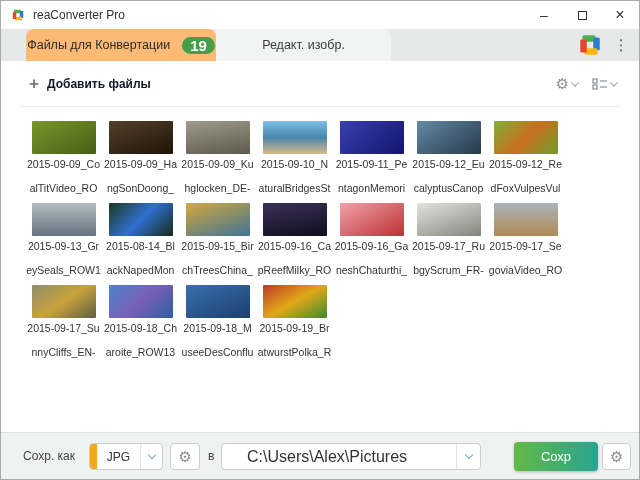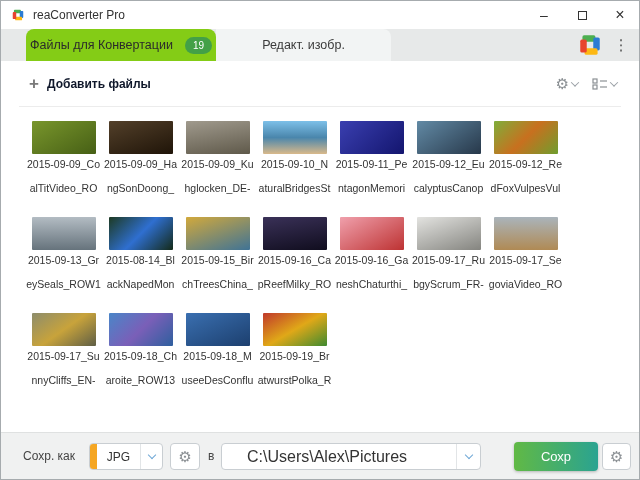--- a/index.html
+++ b/index.html
@@ -9,41 +9,41 @@
   
   .titlebar { position:absolute; left:0; top:0; width:100%; height:28px; background:#ffffff; display:flex; align-items:center; }
   .titlebar .app-logo { margin-left:10px; width:14px; height:14px; }
   .titlebar .title { margin-left:8px; font-size:12px; color:#333; }
   .win-controls { position:absolute; right:0; top:0; height:28px; display:flex; }
   .win-btn { width:38px; height:28px; display:flex; align-items:center; justify-content:center; color:#333; font-size:14px; cursor:default; }
   .max-glyph { width:9px; height:9px; border:1px solid #333; display:inline-block; }
 
   
   .tabbar { position:absolute; left:0; top:28px; width:100%; height:32px; background:#e7e9e9; }
-  .tab-active { position:absolute; left:25px; top:0; width:190px; height:32px; background:#84cc16; border-radius:8px 8px 0 0; display:flex; align-items:center; justify-content:center; gap:12px; font-size:12.5px; color:#2b2b2b; }
+  .tab-active { position:absolute; left:25px; top:0; width:190px; height:32px; background:#fdba74; border-radius:8px 8px 0 0; display:flex; align-items:center; justify-content:center; gap:12px; font-size:12.5px; color:#2b2b2b; }
   .tab-inactive { position:absolute; left:215px; top:0; width:175px; height:32px; background:#f2f4f4; border-radius:0 8px 0 0; display:flex; align-items:center; justify-content:center; font-size:12.5px; color:#3a3a3a; }
-  .badge { background:#43a047; color:#fff; font-size:10px; font-weight:normal; border-radius:9px; padding:2px 8px; line-height:13px; }
+  .badge { background:#43a047; color:#fff; font-size:15px; font-weight:bold; border-radius:9px; padding:2px 8px; line-height:13px; }
   .tabbar-right { position:absolute; right:10px; top:2px; height:28px; display:flex; align-items:center; gap:10px; }
   .pinwheel { width:26px; height:26px; }
   .kebab { font-size:15px; color:#555; width:16px; text-align:center; letter-spacing:0; }
 
   
   .content { position:absolute; left:0; top:60px; width:100%; height:372px; background:#ffffff; }
   .toolbar { position:absolute; left:0; top:0; width:100%; height:45px; display:flex; align-items:center; }
   .add-files { margin-left:28px; display:flex; align-items:center; gap:8px; cursor:default; }
   .plus-glyph { color:#7a7a7a; font-size:17px; font-weight:bold; line-height:14px; }
   .add-label { font-size:12px; color:#0f172a;font-weight:bold; }
   .toolbar-right { position:absolute; right:22px; top:0; height:45px; display:flex; align-items:center; gap:14px; }
   .tool-ic { display:flex; align-items:center; gap:3px; }
   .gear-glyph { color:#8b9094; font-size:15px; }
   .chev { width:6px; height:6px; border-right:1.5px solid #9aa0a5; border-bottom:1.5px solid #9aa0a5; transform:rotate(45deg) translate(-1px,-1px); display:inline-block; }
   .divider { position:absolute; left:18px; right:18px; top:45px; height:1px; background:#ececec; }
 
   
-  .grid { position:absolute; left:24px; top:60px; display:grid; grid-template-columns:repeat(7,77px); row-gap:22px; }
+  .grid { position:absolute; left:24px; top:60px; display:grid; grid-template-columns:repeat(7,77px); row-gap:8px; }
   .cell { width:77px; display:flex; flex-direction:column; align-items:center; }
   .thumb { width:64px; height:33px; border-radius:1px; }
   .fname { width:77px; text-align:center; font-size:10.5px; color:#333; line-height:13.5px; margin-top:10px; white-space:nowrap; overflow:hidden; }
   .fname.first { margin-top:4px; }
 
   
   .bottombar { position:absolute; left:0; bottom:0; width:100%; height:47px; background:#f0f1f1; border-top:1px solid #dfe1e1; }
   .bb-label { position:absolute; font-size:12px; color:#444; top:16px; }
   .save-as { left:22px; }
   .in-label { left:207px; }

